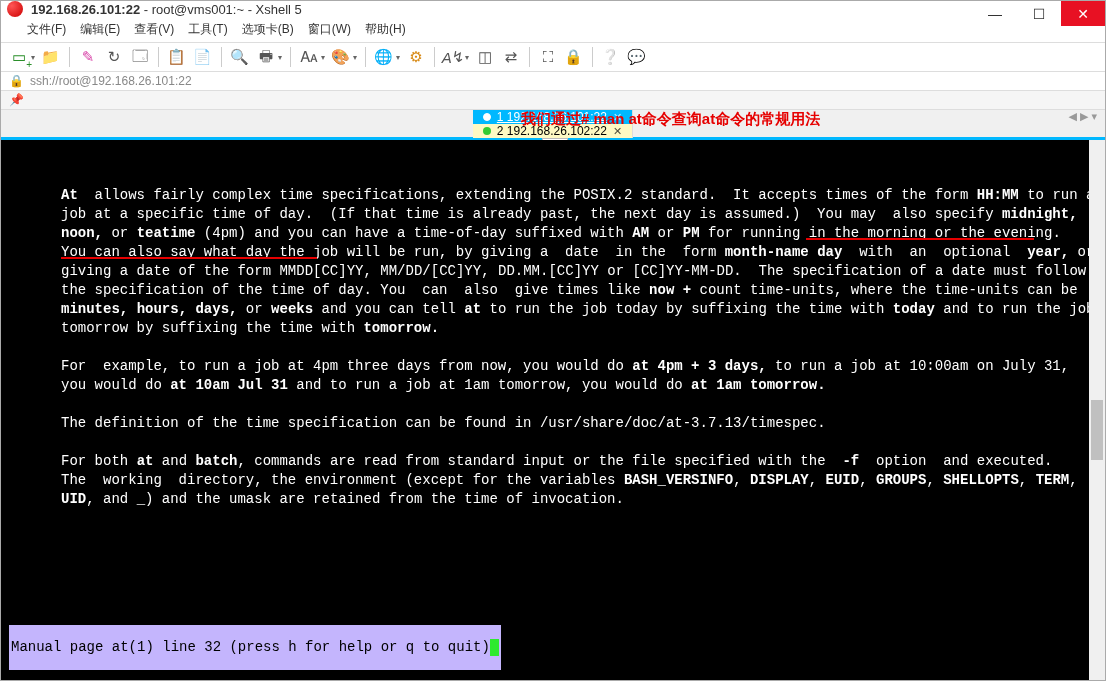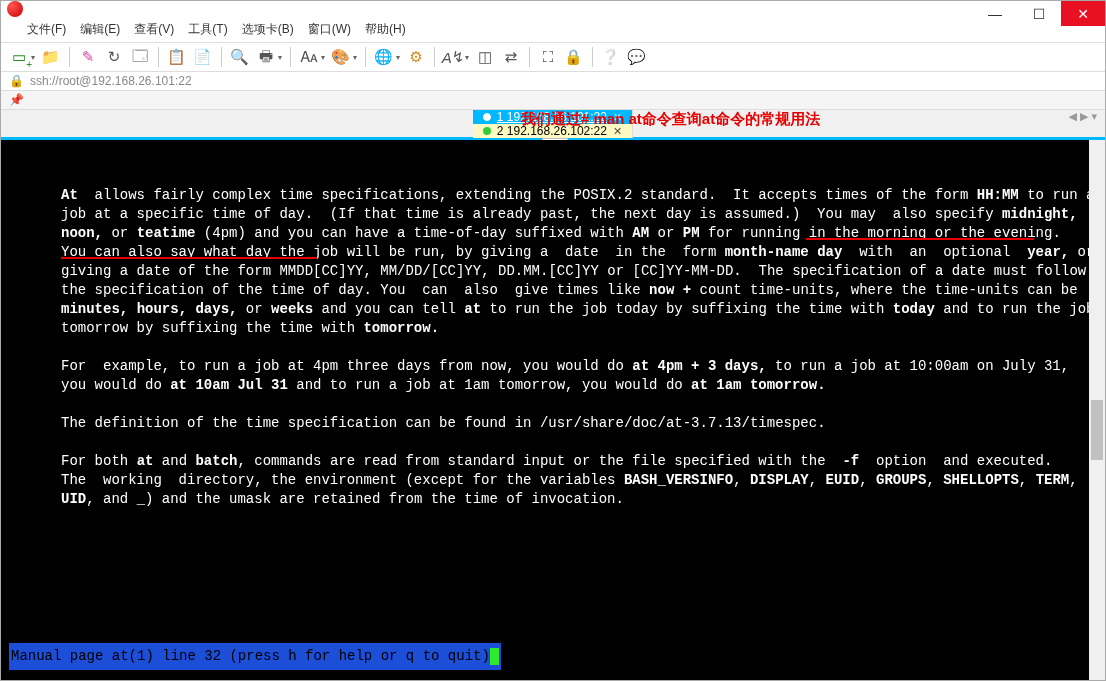--- a/index.html
+++ b/index.html
@@ -175,23 +175,23 @@
   .terminal .u { }
   .terminal .redline {
     position: absolute;
     height: 2px;
     background: #e60000;
   }
   .manpager {
     position: absolute;
     bottom: 10px;
     left: 8px;
-    background: #1d4ed8;
+    background: #c4b5fd;
     color: #000;
-    padding: 4px 2px;
+    padding: 13px 2px;
     font-family: "Courier New", monospace;
     font-size: 14px;
   }
   .cursor {
     display: inline-block;
     width: 9px; height: 17px;
     background: #2dea2d;
     vertical-align: middle;
   }
   .scroll-edge {
@@ -208,20 +208,23 @@
     padding: 4px 8px;
     font-size: 12px;
     position: relative;
   }
 </style>
 </head>
 <body>
 
 <div class="titlebar">
   <div class="icon"></div>
+  <div class="title">
+    <b>192.168.26.101:22</b> - <span>root@vms001:~ - Xshell 5</span>
+  </div>
   <div class="win-controls">
     <div class="win-btn">—</div>
     <div class="win-btn">☐</div>
     <div class="win-btn close">✕</div>
   </div>
 </div>
 
 <div class="menubar">
   <span class="menu-item">文件(F)</span>
   <span class="menu-item">编辑(E)</span>

